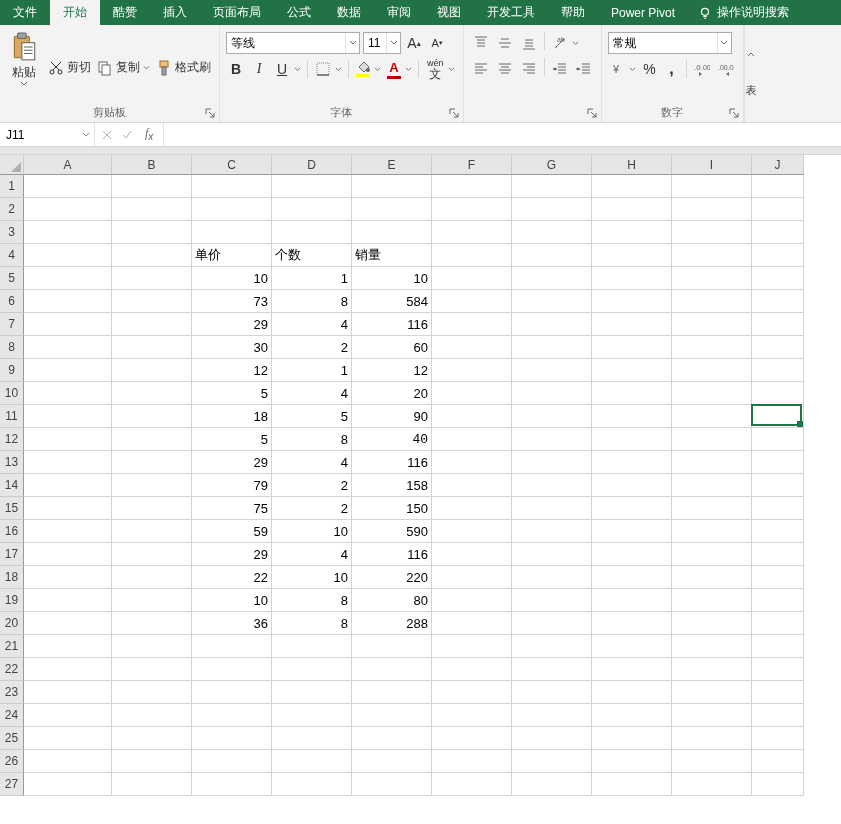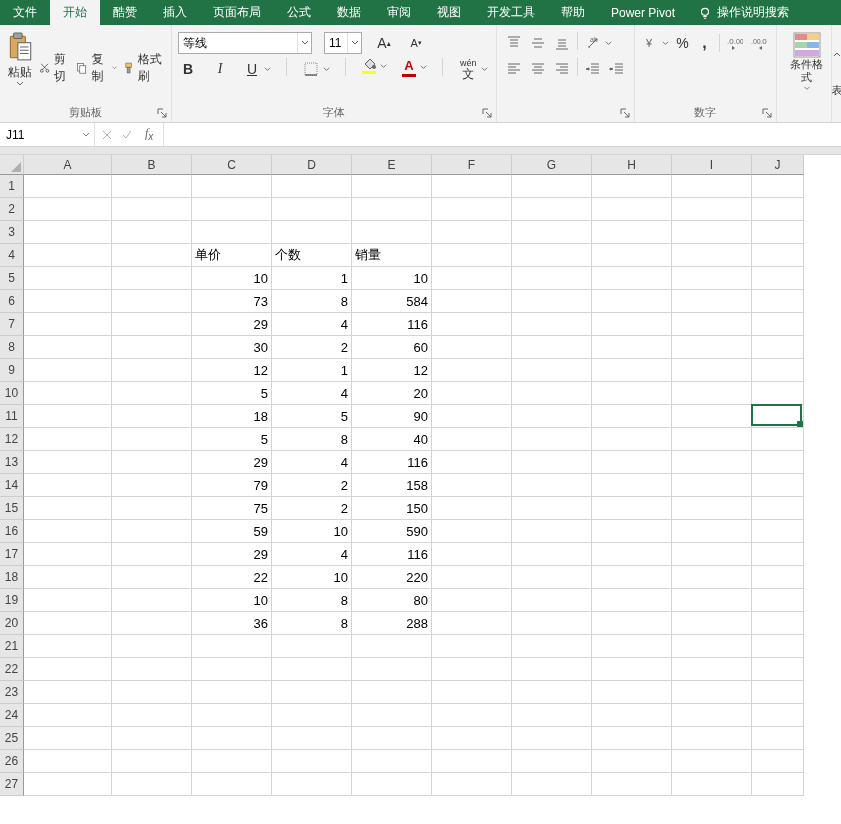--- a/index.html
+++ b/index.html
@@ -22,21 +22,21 @@
 
 
 .paste-btn { display: flex; flex-direction: column; align-items: center; width: 36px; cursor: pointer; }
 .paste-btn .icon { width: 26px; height: 30px; margin: 4px 0 2px 0; }
 .clip-small { display: flex; flex-direction: row; gap: 2px; padding-top: 4px; }
 .clip-row { display: flex; align-items: center; gap: 3px; cursor: pointer; padding: 1px 2px; }
 .clip-row .sm-icon { width: 16px; height: 16px; }
 
 
 .font-rows { display: flex; flex-direction: column; gap: 4px; padding-top: 4px; }
-.font-row { display: flex; gap: 12px; align-items: flex-start; }
+.font-row { display: flex; gap: 3px; align-items: center; }
 .combo { display: flex; align-items: center; background: #fff; border: 1px solid #ababab; height: 22px; }
 .combo input { border: none; outline: none; padding: 0 4px; font-size: 12px; }
 .combo .dd { width: 14px; display: flex; align-items: center; justify-content: center; border-left: 1px solid #e1e1e1; height: 100%; cursor: pointer; }
 .combo .dd svg { width: 8px; height: 8px; }
 .small-btn { min-width: 20px; height: 22px; display: flex; align-items: center; justify-content: center; cursor: pointer; font-size: 12px; padding: 0 3px; }
 .small-btn.bold { font-weight: bold; font-size: 14px; }
 .small-btn.italic { font-style: italic; font-family: Georgia, serif; font-size: 14px; }
 .small-btn.underline { text-decoration: underline; font-size: 14px; }
 .dd-arrow { width: 10px; display: flex; align-items: center; justify-content: center; cursor: pointer; }
 .dd-arrow svg { width: 7px; height: 7px; }
@@ -338,20 +338,30 @@
       <svg viewBox="0 0 10 10">
           <path d="M1 1h5M1 1v5M4 4l5 5M9 5v4h-4" stroke="#666" fill="none"></path>
         </svg>
     </div>
   </div>
 
   <div class="ribbon-group">
     <div class="ribbon-group-content">
       <div class="num-rows">
         <div class="num-row">
+          <div class="combo">
+            <input style="width: 108px;" value="常规">
+            <div class="dd">
+                <svg viewBox="0 0 8 6">
+                  <path d="M1 1l3 3 3-3" stroke="#666" fill="none"></path>
+                </svg>
+              </div>
+          </div>
+        </div>
+        <div class="num-row">
           <div class="split">
             <div class="small-btn">
                 <svg width="14" height="14" viewBox="0 0 14 14">
                   <text x="2" y="11" font-size="11" fill="#666">¥</text>
                 </svg>
               </div>
             <div class="dd-arrow">
                 <svg viewBox="0 0 8 6">
                   <path d="M1 1l3 3 3-3" stroke="#666" fill="none"></path>
                 </svg>
@@ -378,36 +388,20 @@
       </div>
     </div>
     <div class="ribbon-group-label">数字</div>
     <div class="dialog-launcher">
       <svg viewBox="0 0 10 10">
           <path d="M1 1h5M1 1v5M4 4l5 5M9 5v4h-4" stroke="#666" fill="none"></path>
         </svg>
     </div>
   </div>
 
-  <div class="ribbon-group" style="border-right:none;padding-right:0">
-    <div class="cond-fmt">
-      <svg class="icon" viewBox="0 0 28 26">
-        <rect x="1" y="1" width="26" height="24" fill="#fff" stroke="#999"></rect>
-        <rect x="2" y="2" width="12" height="6" fill="#e28b8b"></rect>
-        <rect x="14" y="2" width="12" height="6" fill="#f3d08a"></rect>
-        <rect x="2" y="10" width="12" height="6" fill="#a8d5a8"></rect>
-        <rect x="14" y="10" width="12" height="6" fill="#8bb8e2"></rect>
-        <rect x="2" y="18" width="24" height="6" fill="#d0a8e2"></rect>
-      </svg>
-      <span>条件格式</span>
-      <svg width="8" height="5" viewBox="0 0 8 6" style="margin-top:2px">
-          <path d="M1 1l3 3 3-3" stroke="#666" fill="none"></path>
-        </svg>
-    </div>
-  </div>
 
   <div class="table-overflow">
     <svg width="8" height="10" viewBox="0 0 8 10">
         <path d="M1 7l3-3 3 3" stroke="#666" fill="none"></path>
       </svg>
     <span>表</span>
   </div>
 </div>
 
 <div class="formula-bar">
@@ -615,21 +609,21 @@
           <div class="cell" style="width: 80px;"></div>
           <div class="cell" style="width: 80px;"></div>
           <div class="cell" style="width: 80px;"></div>
           <div class="cell" style="width: 52px;"></div>
         </div>
         <div class="cell-row">
           <div class="cell" style="width: 88px;"></div>
           <div class="cell" style="width: 80px;"></div>
           <div class="cell num" style="width: 80px;">5</div>
           <div class="cell num" style="width: 80px;">8</div>
-          <div class="cell num" style="width: 80px;">40</div>
+          <div class="cell num" style="width: 80px; font-family: Liberation Mono, monospace;">40</div>
           <div class="cell" style="width: 80px;"></div>
           <div class="cell" style="width: 80px;"></div>
           <div class="cell" style="width: 80px;"></div>
           <div class="cell" style="width: 80px;"></div>
           <div class="cell" style="width: 52px;"></div>
         </div>
         <div class="cell-row">
           <div class="cell" style="width: 88px;"></div>
           <div class="cell" style="width: 80px;"></div>
           <div class="cell num" style="width: 80px;">29</div>

